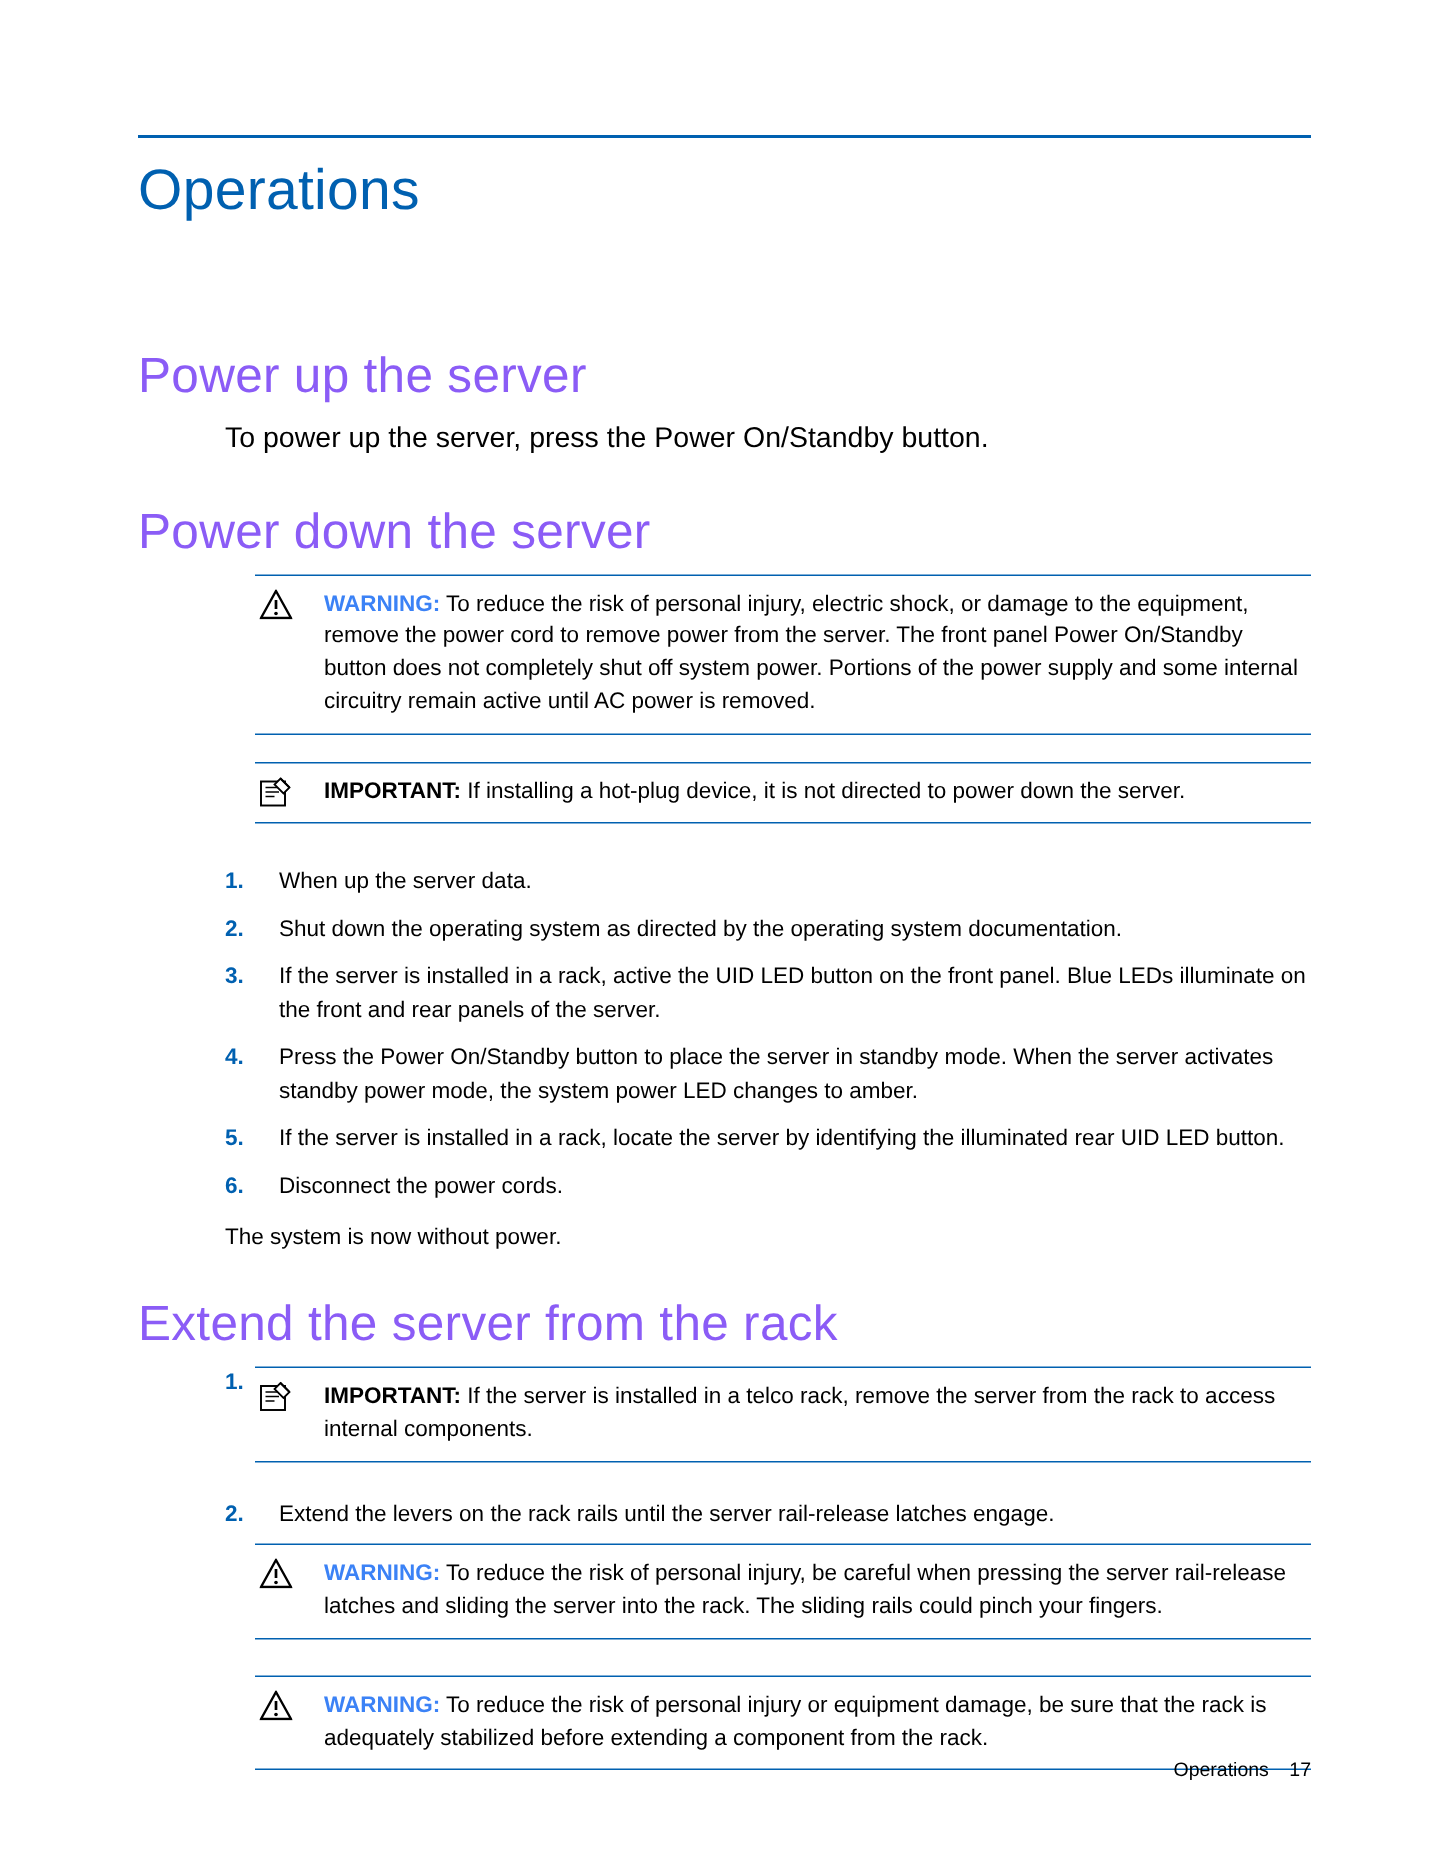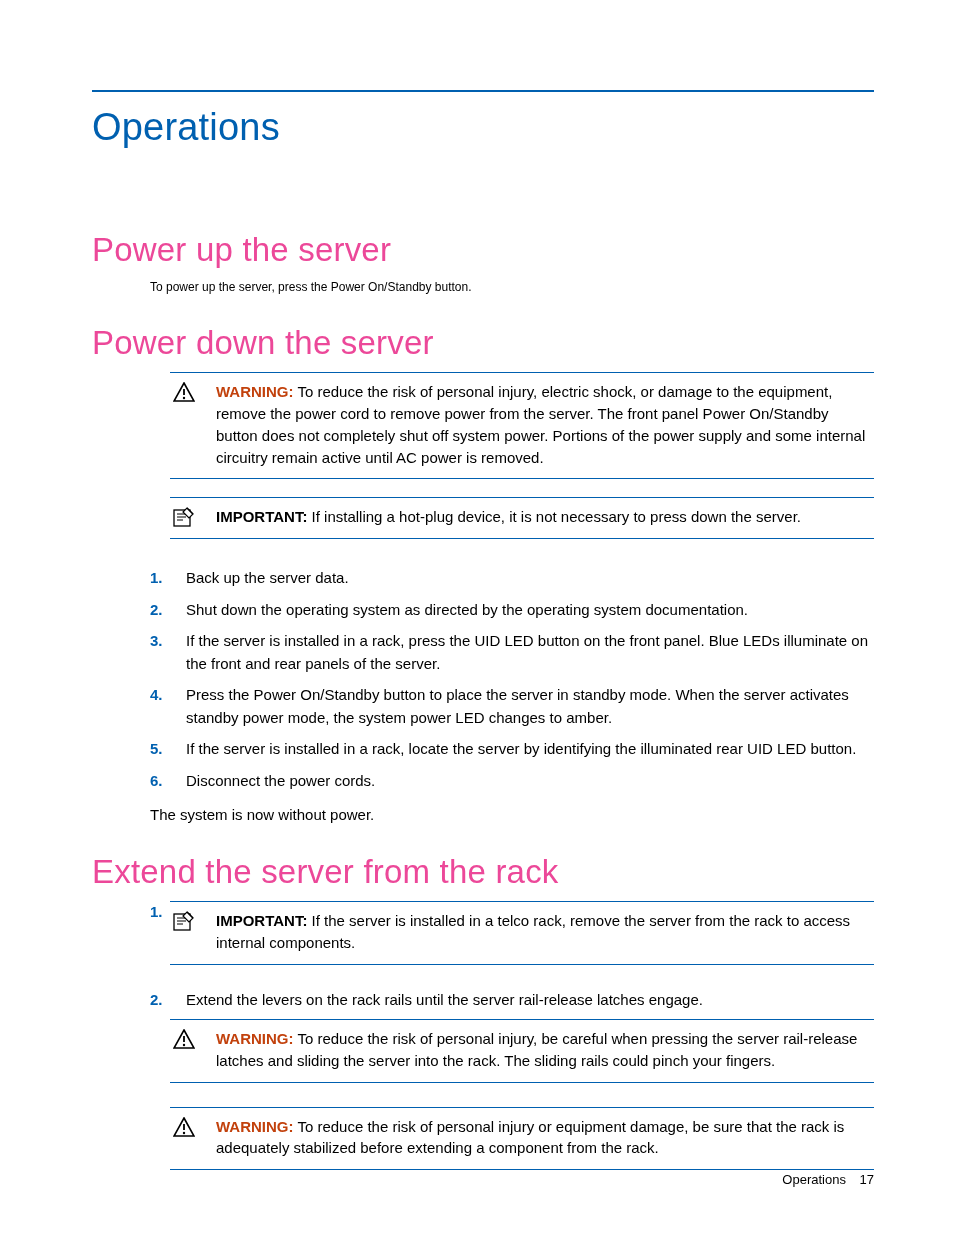--- a/index.html
+++ b/index.html
@@ -21,26 +21,26 @@
     font-weight: 300;
     font-size: 38px;
     color: #0060b0;
     letter-spacing: 0.2px;
     margin-bottom: 82px;
   }
   h2.section {
     font-family: "Segoe UI Light", "Arial Narrow", Arial, sans-serif;
     font-weight: 300;
     font-size: 33px;
-    color: #ec4899;
+    color: #8b5cf6;
     letter-spacing: 0.2px;
     margin-bottom: 10px;
   }
   .body-text {
-    font-size: 12px;
+    font-size: 19px;
     line-height: 1.45;
     margin-left: 58px;
     margin-bottom: 28px;
   }
   .callout {
     margin-left: 78px;
     border-top: 1.5px solid #0060b0;
     border-bottom: 1.5px solid #0060b0;
     padding: 8px 0 10px 0;
     display: flex;
@@ -56,21 +56,21 @@
   }
   .callout .text {
     flex: 1;
     font-size: 15px;
     line-height: 1.45;
     padding-right: 4px;
   }
   .callout .text .label {
     font-weight: bold;
   }
-  .callout .text .label.warning { color: #c2410c; }
+  .callout .text .label.warning { color: #3b82f6; }
   ol.steps {
     margin-left: 58px;
     list-style: none;
     counter-reset: step;
     margin-bottom: 14px;
   }
   ol.steps > li {
     counter-increment: step;
     position: relative;
     padding-left: 36px;
@@ -138,28 +138,28 @@
     <svg width="22" height="20" viewBox="0 0 22 20">
         <rect x="1" y="3" width="16" height="16" fill="none" stroke="#000" stroke-width="1.3"></rect>
         <line x1="4" y1="7" x2="13" y2="7" stroke="#000" stroke-width="1"></line>
         <line x1="4" y1="10" x2="13" y2="10" stroke="#000" stroke-width="1"></line>
         <line x1="4" y1="13" x2="10" y2="13" stroke="#000" stroke-width="1"></line>
         <path d="M14 1 L20 7 L16 11 L10 5 Z" fill="#fff" stroke="#000" stroke-width="1.2"></path>
         <path d="M14 1 L20 7" stroke="#000" stroke-width="1.2"></path>
       </svg>
   </span>
   <div class="text">
-    <span class="label">IMPORTANT:</span><span>  If installing a hot-plug device, it is not necessary to press down the server.</span>
+    <span class="label">IMPORTANT:</span><span>  If installing a hot-plug device, it is not directed to power down the server.</span>
   </div>
 </div>
 
 <ol class="steps">
-  <li>Back up the server data.</li>
+  <li>When up the server data.</li>
   <li>Shut down the operating system as directed by the operating system documentation.</li>
-  <li>If the server is installed in a rack, press the UID LED button on the front panel. Blue LEDs illuminate on the front and rear panels of the server.</li>
+  <li>If the server is installed in a rack, active the UID LED button on the front panel. Blue LEDs illuminate on the front and rear panels of the server.</li>
   <li>Press the Power On/Standby button to place the server in standby mode. When the server activates standby power mode, the system power LED changes to amber.</li>
   <li>If the server is installed in a rack, locate the server by identifying the illuminated rear UID LED button.</li>
   <li>Disconnect the power cords.</li>
 </ol>
 
 <p class="closing">The system is now without power.</p>
 
 <h2 class="section">Extend the server from the rack</h2>
 
 <ol class="steps">

